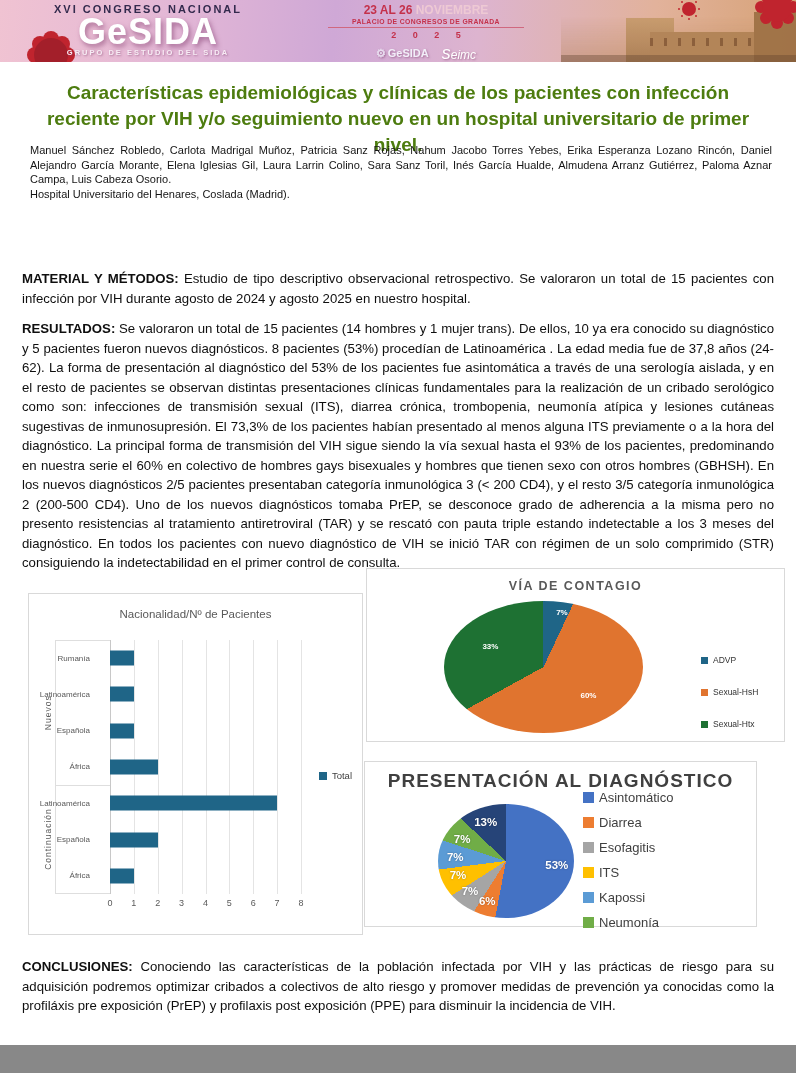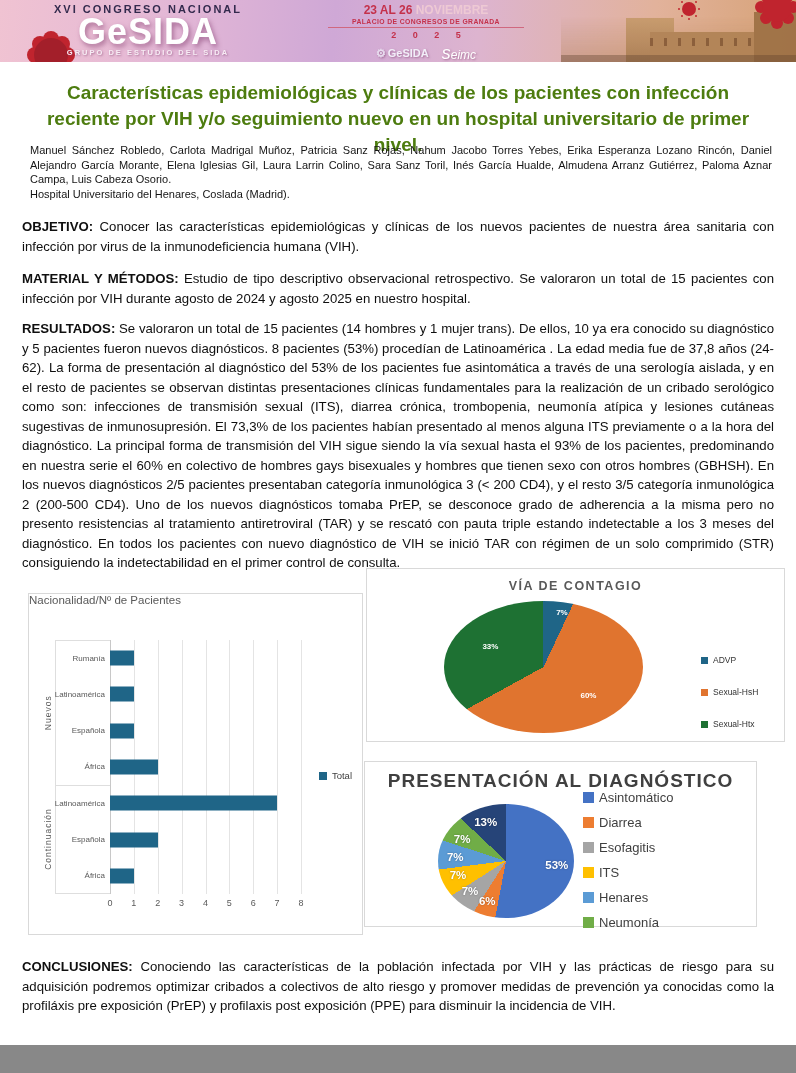--- a/index.html
+++ b/index.html
@@ -58,36 +58,36 @@
   #p-objetivo{top:217px;}
   #p-metodos{top:269px;}
   #p-resultados{top:319px;}
   #p-conclusiones{top:957px;}
 
   
   .chart-box{position:absolute;background:#fff;border:1px solid #d9d9d9;}
 
   
   .bar-box{left:28px;top:593px;width:335px;height:342px;}
-  .bar-title{font-size:11.5px;color:#595959;}
+  .bar-title{margin-top:14px;text-align:center;font-size:11.5px;color:#595959;}
   .bar-plot{position:absolute;left:12px;top:46px;width:260px;bottom:40px;}
   .bar-grid{position:absolute;left:69px;right:0;top:0;bottom:0;}
   .grid-line{position:absolute;top:0;bottom:0;width:1px;background:#e4e4e4;}
   .grid-line.axis{background:#c8c8c8;}
   .bar-groups{position:absolute;inset:0;display:flex;flex-direction:column;}
   .bar-groups::before{content:"";position:absolute;left:14px;top:0;bottom:0;border-left:1px solid #dedede;}
   .bar-groups::after{content:"";position:absolute;left:14px;width:55px;bottom:0;border-top:1px solid #dedede;}
   .bar-group{position:relative;display:flex;flex-direction:column;}
   .bar-group::before{content:"";position:absolute;left:14px;width:55px;top:0;border-top:1px solid #dedede;}
   .bar-group-label{position:absolute;left:0;top:0;bottom:0;width:14px;
     writing-mode:vertical-rl;transform:rotate(180deg);
     display:flex;align-items:center;justify-content:center;
     font-size:8.5px;letter-spacing:1px;color:#595959;}
   .bar-row{flex:1;display:flex;align-items:center;}
-  .bar-cat{flex:none;margin-left:18px;width:51px;padding-right:5px;
+  .bar-cat{flex:none;margin-left:18px;width:51px;padding-right:20px;
     direction:rtl;white-space:nowrap;text-align:right;font-size:8px;color:#595959;}
   .bar-track{flex:1;position:relative;height:100%;}
   .bar-fill{position:absolute;left:0;top:50%;transform:translateY(-50%);height:15px;}
   .bar-ticks{position:absolute;left:69px;right:0;top:100%;height:16px;}
   .bar-tick{position:absolute;top:4px;transform:translateX(-50%);font-size:9px;color:#595959;}
   .bar-legend{position:absolute;right:10px;top:176px;}
   .legend-item{display:flex;align-items:center;gap:5px;}
   .legend-sq{display:inline-block;flex:none;}
   .bar-legend .legend-sq{width:8px;height:8px;}
   .bar-legend .legend-tx{font-size:9.5px;color:#404040;}
@@ -144,21 +144,20 @@
       </div>
     </div>
   </div>
 
   <div class="doc-title">Características epidemiológicas y clínicas de los pacientes con infección reciente por VIH y/o seguimiento nuevo en un hospital universitario de primer nivel.</div>
   <div class="authors-block">
     <div>Manuel Sánchez Robledo, Carlota Madrigal Muñoz, Patricia Sanz Rojas, Nahum Jacobo Torres Yebes, Erika Esperanza Lozano Rincón, Daniel Alejandro García Morante, Elena Iglesias Gil, Laura Larrin Colino, Sara Sanz Toril, Inés García Hualde, Almudena Arranz Gutiérrez, Paloma Aznar Campa, Luis Cabeza Osorio.</div>
     <div class="affiliation">Hospital Universitario del Henares, Coslada (Madrid).</div>
   </div>
 
-  <p class="par" id="p-objetivo"><b>OBJETIVO:</b><span> Conocer las características epidemiológicas y clínicas de los nuevos pacientes de nuestra área sanitaria con infección por virus de la inmunodeficiencia humana (VIH).</span></p>
   <p class="par" id="p-metodos"><b>MATERIAL Y MÉTODOS:</b><span> Estudio de tipo descriptivo observacional retrospectivo. Se valoraron un total de 15 pacientes con infección por VIH durante agosto de 2024 y agosto 2025 en nuestro hospital.</span></p>
   <p class="par" id="p-resultados"><b>RESULTADOS:</b><span> Se valoraron un total de 15 pacientes (14 hombres y 1 mujer trans). De ellos, 10 ya era conocido su diagnóstico y 5 pacientes fueron nuevos diagnósticos. 8 pacientes (53%) procedían de Latinoamérica . La edad media fue de 37,8 años (24-62). La forma de presentación al diagnóstico del 53% de los pacientes fue asintomática a través de una serología aislada, y en el resto de pacientes se observan distintas presentaciones clínicas fundamentales para la realización de un cribado serológico como son: infecciones de transmisión sexual (ITS), diarrea crónica, trombopenia, neumonía atípica y lesiones cutáneas sugestivas de inmunosupresión. El 73,3% de los pacientes habían presentado al menos alguna ITS previamente o a la hora del diagnóstico. La principal forma de transmisión del VIH sigue siendo la vía sexual hasta el 93% de los pacientes, predominando en nuestra serie el 60% en colectivo de hombres gays bisexuales y hombres que tienen sexo con otros hombres (GBHSH). En los nuevos diagnósticos 2/5 pacientes presentaban categoría inmunológica 3 (&lt; 200 CD4), y el resto 3/5 categoría inmunológica 2 (200-500 CD4). Uno de los nuevos diagnósticos tomaba PrEP, se desconoce grado de adherencia a la misma pero no presento resistencias al tratamiento antiretroviral (TAR) y se rescató con pauta triple estando indetectable a los 3 meses del diagnóstico. En todos los pacientes con nuevo diagnóstico de VIH se inició TAR con régimen de un solo comprimido (STR) consiguiendo la indetectabilidad en el primer control de consulta.</span></p>
   <p class="par" id="p-conclusiones"><b>CONCLUSIONES:</b><span> Conociendo las características de la población infectada por VIH y las prácticas de riesgo para su adquisición podremos optimizar cribados a colectivos de alto riesgo y promover medidas de prevención ya conocidas como la profiláxis pre exposición (PrEP) y profilaxis post exposición (PPE) para disminuir la incidencia de VIH.</span></p>
 
   <div class="chart-box bar-box">
     <div class="bar-title">Nacionalidad/Nº de Pacientes</div>
     <div class="bar-plot">
       <div class="bar-grid">
           <div class="grid-line axis" style="left: 0%;"></div>
           <div class="grid-line" style="left: 12.5%;"></div>
@@ -286,21 +285,21 @@
         <div class="legend-item">
           <span class="legend-sq" style="background: rgb(165, 165, 165);"></span>
           <span class="legend-tx">Esofagitis</span>
         </div>
         <div class="legend-item">
           <span class="legend-sq" style="background: rgb(255, 192, 0);"></span>
           <span class="legend-tx">ITS</span>
         </div>
         <div class="legend-item">
           <span class="legend-sq" style="background: rgb(91, 155, 213);"></span>
-          <span class="legend-tx">Henares</span>
+          <span class="legend-tx">Kapossi</span>
         </div>
         <div class="legend-item">
           <span class="legend-sq" style="background: rgb(112, 173, 71);"></span>
           <span class="legend-tx">Neumonía</span>
         </div>
       </div>
   </div>
 
 </div>
 

